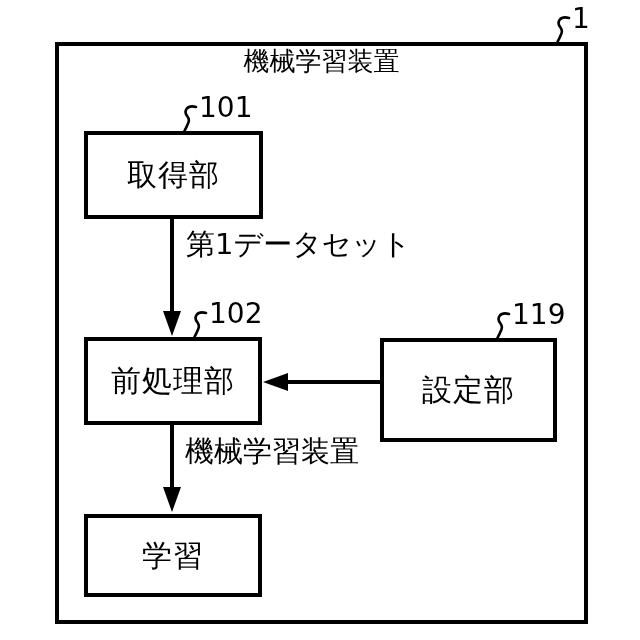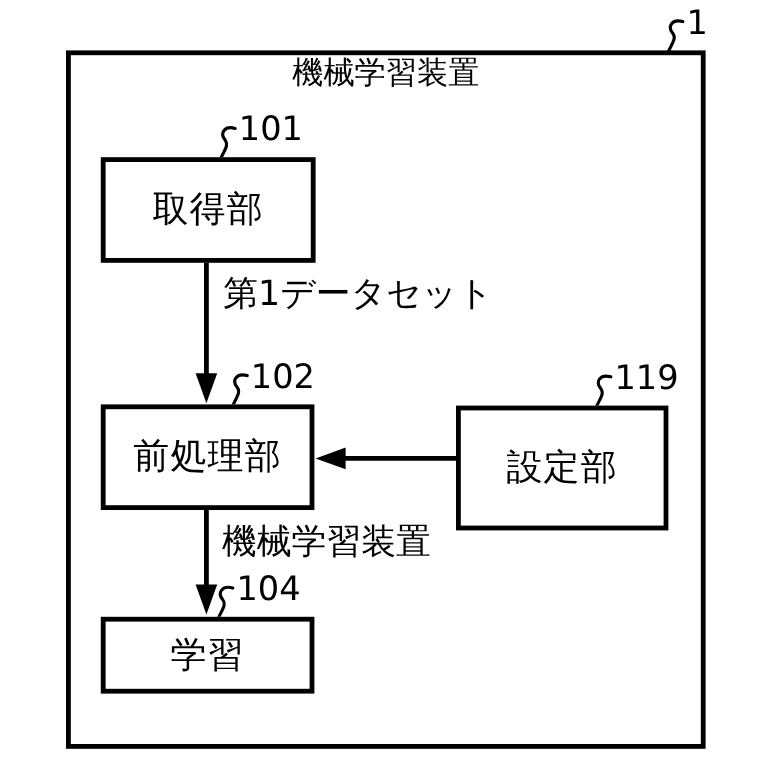--- a/index.html
+++ b/index.html
@@ -56,21 +56,21 @@
     justify-content: center;
     font-size: 30px;
     font-weight: 500;
     letter-spacing: 1px;
     line-height: 36px;
     text-align: center;
   }
   .block-101 { left: 84px;  top: 131px; width: 179px; height: 88px; }
   .block-102 { left: 84px;  top: 337px; width: 178px; height: 88px; }
   .block-103 { left: 380px; top: 338px; width: 177px; height: 104px; }
-  .block-104 { left: 84px;  top: 514px; width: 178px; height: 64px; line-height: 37px; }
+  .block-104 { left: 84px;  top: 514px; width: 178px; height: 83px; line-height: 37px; }
   .ref {
     position: absolute;
     display: flex;
     align-items: flex-start;
   }
   .ref .squiggle {
     width: 16px;
     height: 30px;
     margin-top: 10px;
     flex: 0 0 auto;
@@ -143,26 +143,20 @@
     <span class="ref-num">102</span>
   </div>
 
   <div class="ref ref-103">
     <svg class="squiggle" viewBox="0 0 16 30" xmlns="http://www.w3.org/2000/svg">
       <path d="M 14 3 C 5 0.5, 1 7, 5.5 12.5 C 9 17, 5 21, 2 28" fill="none" stroke="#000000" stroke-width="2.6" stroke-linecap="round"></path>
     </svg>
     <span class="ref-num">119</span>
   </div>
 
-  <div class="ref ref-104">
-    <svg class="squiggle" viewBox="0 0 16 30" xmlns="http://www.w3.org/2000/svg">
-      <path d="M 14 3 C 5 0.5, 1 7, 5.5 12.5 C 9 17, 5 21, 2 28" fill="none" stroke="#000000" stroke-width="2.6" stroke-linecap="round"></path>
-    </svg>
-    <span class="ref-num">104</span>
-  </div>
 
   <div class="block block-101">
     <span>取得部</span>
   </div>
 
   <div class="block block-102">
     <span>前処理部</span>
   </div>
 
   <div class="block block-103">

